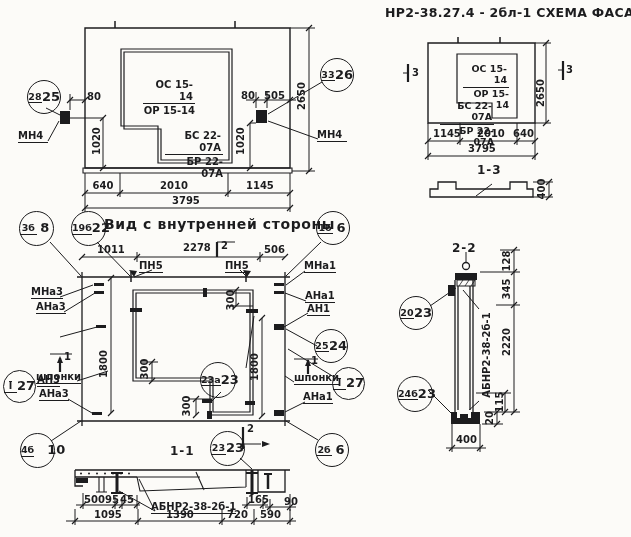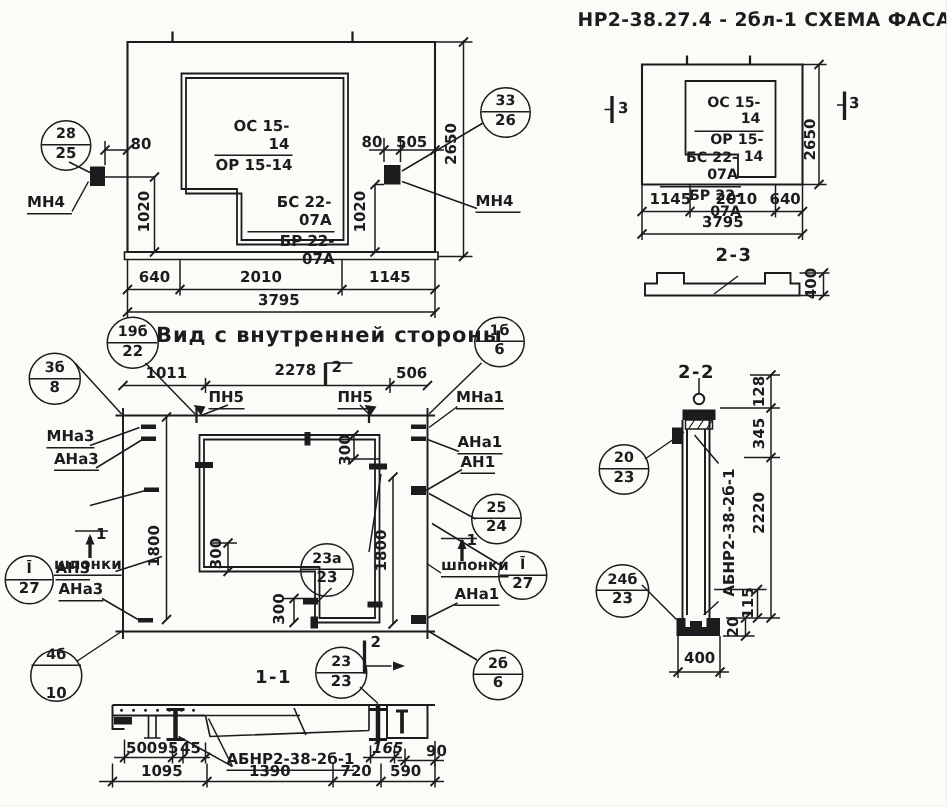--- a/index.html
+++ b/index.html
@@ -9,24 +9,24 @@
   .t{position:absolute;font-weight:700;font-size:10px;line-height:1;white-space:nowrap;color:#1c1c1e;}
   .ttl{font-size:13px;letter-spacing:.6px;text-align:center;}
   .sec{font-size:12px;letter-spacing:1px;}
   .sm{font-size:9.5px;}
   .vert{transform:rotate(-90deg);text-align:center;}
   .ul{border-bottom:1.3px solid #1c1c1e;padding-bottom:1px;}
   .frac{text-align:right;font-size:10px;font-weight:700;line-height:1.15;}
   .frac .a{border-bottom:1.3px solid #1c1c1e;padding:0 2px 1px 2px;display:inline-block;}
   .frac .b{display:block;padding-top:1px;}
   .co{position:absolute;width:32px;height:32px;border:1.3px solid #1c1c1e;border-radius:50%;
-      display:flex;flex-direction:column;align-items:center;justify-content:center;background:transparent;}
+      display:flex;flex-direction:row;align-items:center;background:transparent;}
   .co .a{display:block;width:100%;text-align:center;border-bottom:1.3px solid #1c1c1e;
          font-size:9.5px;font-weight:700;line-height:1.25;}
-  .co .b{display:block;width:100%;text-align:center;font-size:10px;font-weight:700;line-height:1.25;}
+  .co .b{display:block;width:100%;text-align:center;font-size:13px;font-weight:700;line-height:1.25;}
 </style>
 </head>
 <body>
 
 <div id="sheet">
 
 <svg id="lines" width="631" height="537" viewBox="0 0 631 537">
 
   <g stroke="#1c1c1e" fill="none" stroke-width="1.4">
     <path d="M85 28 H290 V168 H85 Z"></path>
@@ -203,25 +203,25 @@
 </div>
 <div class="frac sm" style="position:absolute;left:440px;top:101px;width:54px;font-size:9.5px;">
   <span class="a">БС 22-07А</span>
   <span class="b">БР 22-07А</span>
 </div>
 <span class="t vert" style="left:527px;top:88px;width:28px;">2650</span>
 <span class="t" style="left:433px;top:129px;">1145</span>
 <span class="t" style="left:477px;top:129px;">2010</span>
 <span class="t" style="left:513px;top:129px;">640</span>
 <span class="t" style="left:468px;top:144px;">3795</span>
-<span class="t sec" style="left:477px;top:164px;">2-3</span>
+<span class="t sec" style="left:477px;top:164px;">1-3</span>
 <span class="t vert" style="left:531px;top:184px;width:22px;">400</span>
 
 <div class="t" style="left:104px;top:217px;width:210px;font-size:14px;letter-spacing:.6px;">Вид с внутренней стороны</div>
-<div class="co" style="left:19px;top:211px;width:33px;height:33px;margin-top:24px;">
+<div class="co" style="left:19px;top:211px;width:33px;height:33px;">
   <span class="a">3б</span>
   <span class="b">8</span>
 </div>
 <div class="co" style="left:71px;top:211px;width:33px;height:33px;">
   <span class="a">19б</span>
   <span class="b">22</span>
 </div>
 <div class="co" style="left:316px;top:211px;">
   <span class="a">1б</span>
   <span class="b">6</span>
@@ -277,21 +277,21 @@
 <span class="t vert" style="left:90px;top:359px;width:28px;">1800</span>
 <span class="t vert" style="left:134px;top:364px;width:22px;">300</span>
 <span class="t vert" style="left:241px;top:362px;width:28px;">1800</span>
 <span class="t vert" style="left:176px;top:401px;width:22px;">300</span>
 
 <span class="t sec" style="left:170px;top:445px;text-align:right;">1-1</span>
 <span class="t ul" style="left:151px;top:502px;">АБНР2-38-2б-1</span>
 <span class="t" style="left:84px;top:495px;">500</span>
 <span class="t" style="left:105px;top:495px;">95</span>
 <span class="t" style="left:120px;top:495px;">45</span>
-<span class="t" style="left:248px;top:495px;font-style:italic;">165</span>
+<span class="t" style="left:248px;top:495px;">165</span>
 <span class="t" style="left:284px;top:497px;">90</span>
 <span class="t" style="left:94px;top:510px;">1095</span>
 <span class="t" style="left:166px;top:510px;">1390</span>
 <span class="t" style="left:227px;top:510px;">720</span>
 <span class="t" style="left:260px;top:510px;">590</span>
 
 <span class="t sec" style="left:452px;top:242px;">2-2</span>
 <span class="t vert" style="left:439px;top:350px;width:96px;">АБНР2-38-2б-1</span>
 <div class="co" style="left:399px;top:296px;">
   <span class="a">20</span>

